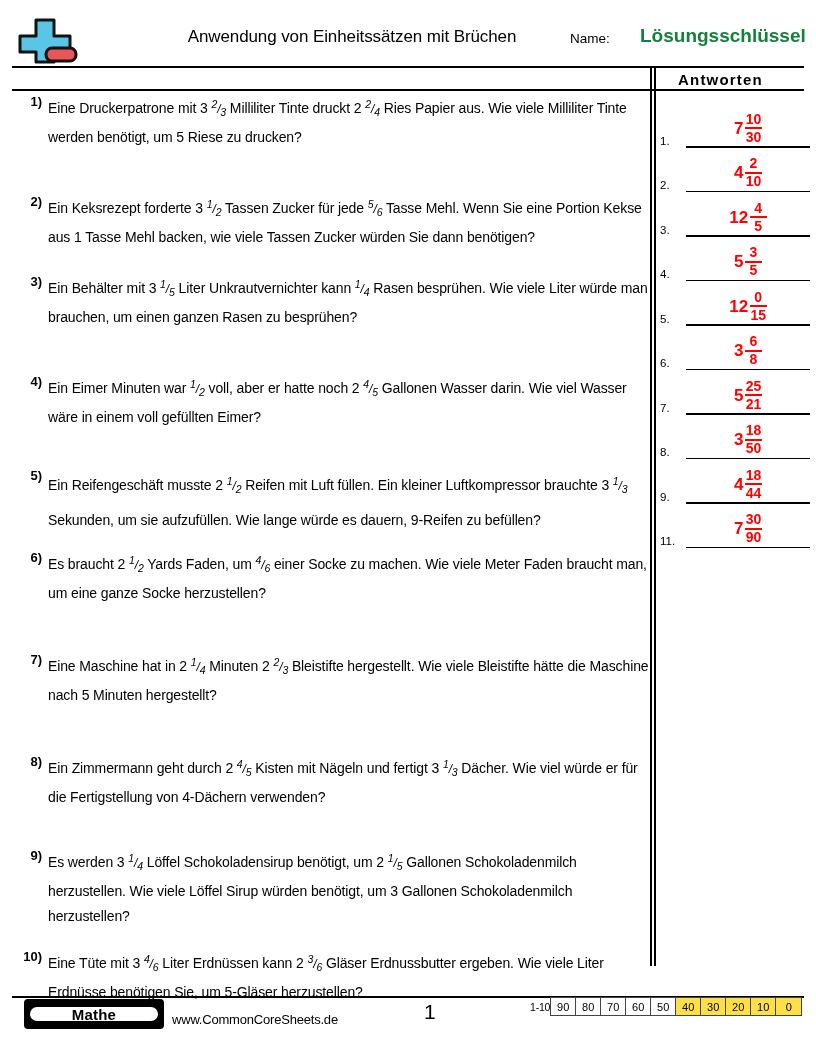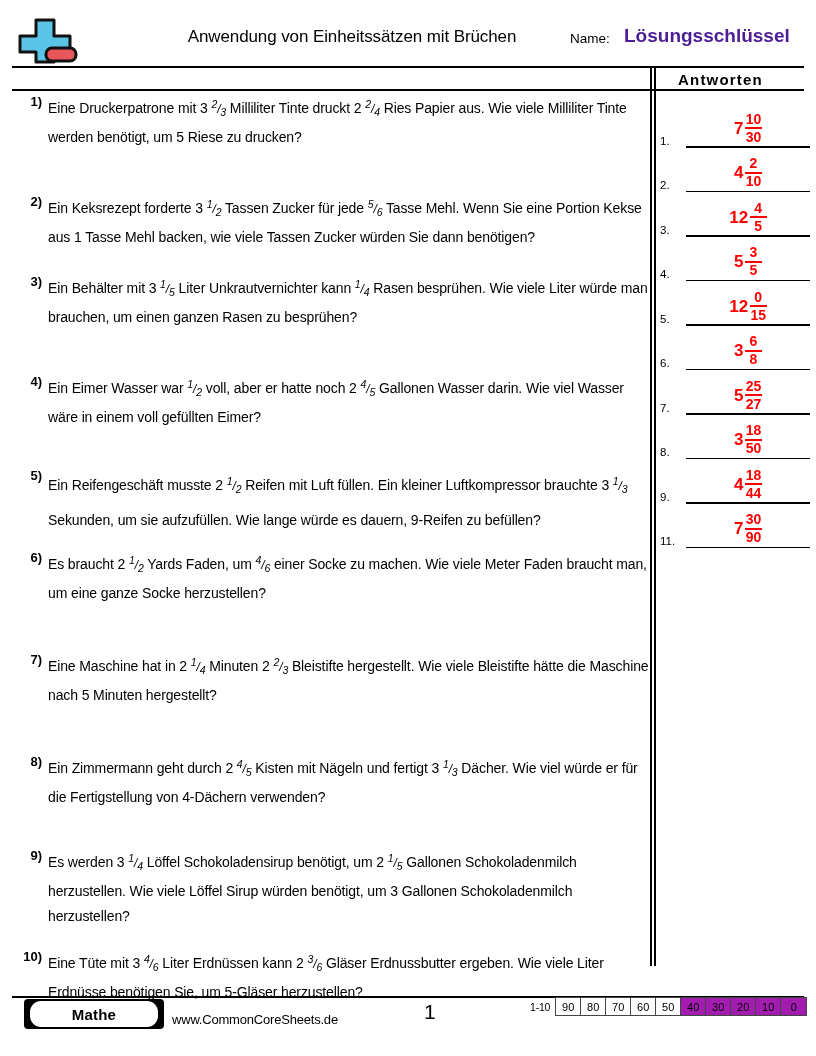--- a/index.html
+++ b/index.html
@@ -44,24 +44,24 @@
     letter-spacing: -0.1px;
     white-space: nowrap;
   }
   .name-label {
     position: absolute;
     left: 558px; top: 17px;
     font-size: 13.5px;
   }
   .answer-key {
     position: absolute;
-    left: 612px; top: 11px;
+    left: 628px; top: 11px;
     font-size: 19px;
     font-weight: bold;
-    color: #4c1d95;
+    color: #15803d;
     white-space: nowrap;
   }
   .header-rule {
     position: absolute;
     left: 12px; top: 66px;
     width: 792px;
     height: 2px;
     background: #000;
   }
 
@@ -246,21 +246,21 @@
     position: absolute;
     left: 24px; top: 999px;
     width: 140px; height: 30px;
     background: #000;
     border-radius: 4px;
     display: flex;
     align-items: center;
     justify-content: center;
   }
   .badge-inner {
-    width: 128px; height: 26px;
+    width: 128px; height: 14px;
     background: #fff;
     border-radius: 11px;
     display: flex;
     align-items: center;
     justify-content: center;
     font-size: 15px;
     font-weight: bold;
     letter-spacing: 0.2px;
   }
   .site {
@@ -276,40 +276,39 @@
     font-size: 21px;
   }
   .scale {
     position: absolute;
     left: 530px; top: 997px;
     display: flex;
     align-items: center;
   }
   .scale-label {
     font-size: 10.5px;
-    margin-right: 5px;
     letter-spacing: -0.2px;
   }
   .scale-cells {
     display: flex;
     border: 1px solid #444;
   }
   .scale-cell {
     width: 25px;
     height: 17px;
     border-right: 1px solid #444;
     font-size: 11px;
     display: flex;
     align-items: center;
     justify-content: center;
     background: #fff;
     box-sizing: border-box;
   }
   .scale-cell:last-child { border-right: none; }
-  .scale-cell.hl { background: #a21caf; }
+  .scale-cell.hl { background: #fde047; }
 </style>
 </head>
 <body>
 
 <div class="page">
 
   <div class="header">
 
     <div class="logo">
       <svg width="62" height="52" viewBox="0 0 62 52">
@@ -342,21 +341,21 @@
       <div class="q" style="margin-bottom: 22px;">
         <div class="q-num">2)</div>
         <div class="q-text"><span>Ein Keksrezept forderte 3 </span><span class="frac"><span class="nu">1</span><span class="sl">/</span><span class="de">2</span></span><span> Tassen Zucker für jede </span><span class="frac"><span class="nu">5</span><span class="sl">/</span><span class="de">6</span></span><span> Tasse Mehl. Wenn Sie eine Portion Kekse aus 1 Tasse Mehl backen, wie viele Tassen Zucker würden Sie dann benötigen?</span></div>
       </div>
       <div class="q" style="margin-bottom: 42px;">
         <div class="q-num">3)</div>
         <div class="q-text"><span>Ein Behälter mit 3 </span><span class="frac"><span class="nu">1</span><span class="sl">/</span><span class="de">5</span></span><span> Liter Unkrautvernichter kann </span><span class="frac"><span class="nu">1</span><span class="sl">/</span><span class="de">4</span></span><span> Rasen besprühen. Wie viele Liter würde man brauchen, um einen ganzen Rasen zu besprühen?</span></div>
       </div>
       <div class="q" style="margin-bottom: 36px;">
         <div class="q-num">4)</div>
-        <div class="q-text"><span>Ein Eimer Wasser war </span><span class="frac"><span class="nu">1</span><span class="sl">/</span><span class="de">2</span></span><span> voll, aber er hatte noch 2 </span><span class="frac"><span class="nu">4</span><span class="sl">/</span><span class="de">5</span></span><span> Gallonen Wasser darin. Wie viel Wasser wäre in einem voll gefüllten Eimer?</span></div>
+        <div class="q-text"><span>Ein Eimer Minuten war </span><span class="frac"><span class="nu">1</span><span class="sl">/</span><span class="de">2</span></span><span> voll, aber er hatte noch 2 </span><span class="frac"><span class="nu">4</span><span class="sl">/</span><span class="de">5</span></span><span> Gallonen Wasser darin. Wie viel Wasser wäre in einem voll gefüllten Eimer?</span></div>
       </div>
       <div class="q" style="margin-bottom: 12px;">
         <div class="q-num">5)</div>
         <div class="q-text loose"><span>Ein Reifengeschäft musste 2 </span><span class="frac"><span class="nu">1</span><span class="sl">/</span><span class="de">2</span></span><span> Reifen mit Luft füllen. Ein kleiner Luftkompressor brauchte 3 </span><span class="frac"><span class="nu">1</span><span class="sl">/</span><span class="de">3</span></span><span> Sekunden, um sie aufzufüllen. Wie lange würde es dauern, 9-Reifen zu befüllen?</span></div>
       </div>
       <div class="q" style="margin-bottom: 44px;">
         <div class="q-num">6)</div>
         <div class="q-text"><span>Es braucht 2 </span><span class="frac"><span class="nu">1</span><span class="sl">/</span><span class="de">2</span></span><span> Yards Faden, um </span><span class="frac"><span class="nu">4</span><span class="sl">/</span><span class="de">6</span></span><span> einer Socke zu machen. Wie viele Meter Faden braucht man, um eine ganze Socke herzustellen?</span></div>
       </div>
       <div class="q" style="margin-bottom: 44px;">
@@ -453,21 +452,21 @@
             </span></div>
           <div class="ans-idx">6.</div>
           <div class="ans-line"></div>
         </div>
         <div class="ans-row">
           <div class="ans-val"><span class="mixed">
               <span class="whole">5</span>
               <span class="vfrac">
                 <span class="num">25</span>
                 <span class="bar"></span>
-                <span class="den">27</span>
+                <span class="den">21</span>
               </span>
             </span></div>
           <div class="ans-idx">7.</div>
           <div class="ans-line"></div>
         </div>
         <div class="ans-row">
           <div class="ans-val"><span class="mixed">
               <span class="whole">3</span>
               <span class="vfrac">
                 <span class="num">18</span>

